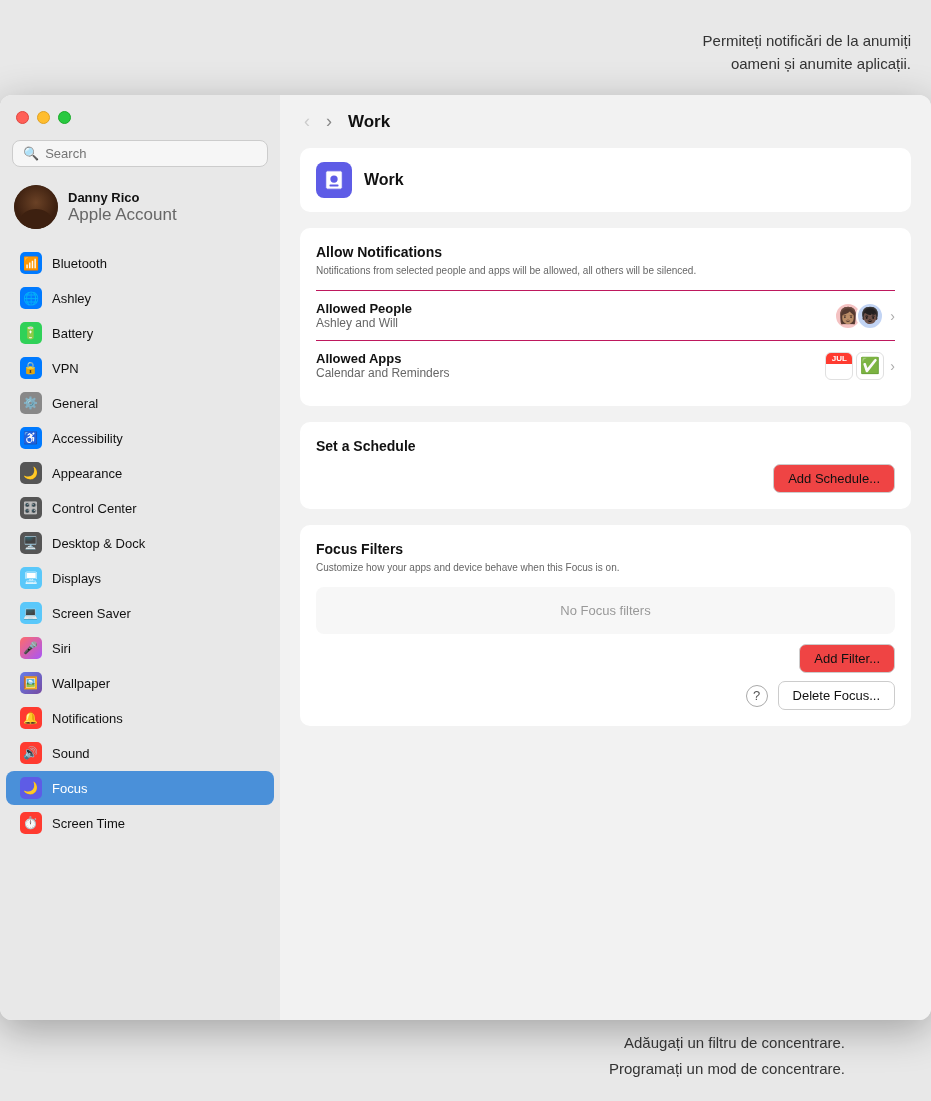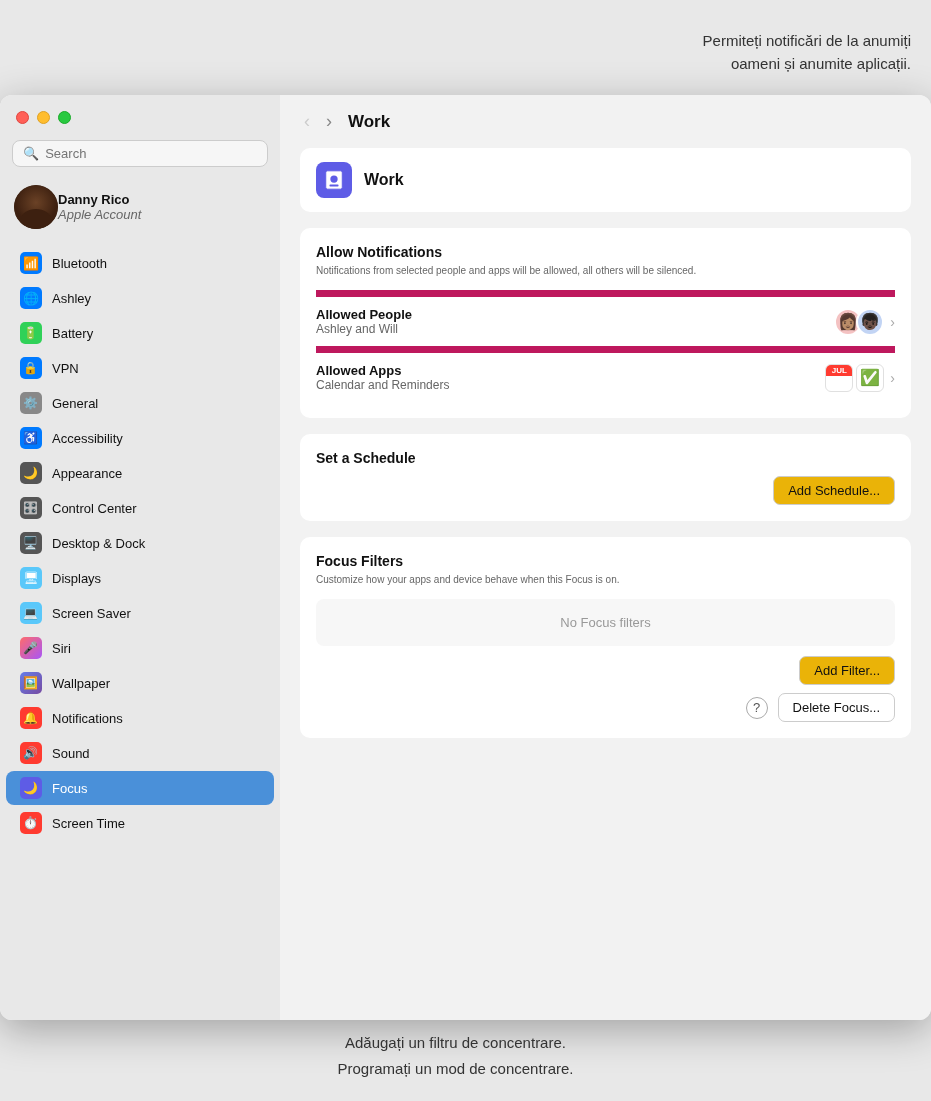--- a/index.html
+++ b/index.html
@@ -78,20 +78,21 @@
       width: 100%;
     }
     .search-icon-svg {
       color: #888;
       font-size: 13px;
     }
 
     .user-profile {
       display: flex;
       align-items: center;
+      gap: 10px;
       padding: 8px 14px 12px;
       cursor: pointer;
     }
     .avatar {
       width: 44px;
       height: 44px;
       border-radius: 50%;
       background: #4a3728;
       overflow: hidden;
       flex-shrink: 0;
@@ -117,23 +118,22 @@
       height: 20px;
       background: #3d2010;
       border-radius: 50% 50% 0 0;
     }
     .user-info .name {
       font-weight: 700;
       font-size: 13px;
       color: #111;
     }
     .user-info .sub {
-      font-size: 13px;
+      font-size: 17px;
       color: #666;
-      font-style: italic;
     }
 
     .sidebar-section {
       margin-top: 4px;
     }
 
     .sidebar-item {
       display: flex;
       align-items: center;
       gap: 10px;
@@ -263,21 +263,21 @@
       color: #666;
       line-height: 1.4;
       margin-bottom: 12px;
     }
 
     .list-row {
       display: flex;
       align-items: center;
       justify-content: space-between;
       padding: 10px 0;
-      border-top: 7px solid #be185d;
+      border-top: 1px solid #be185d;
       cursor: pointer;
     }
     .list-row:first-of-type { border-top: none; }
 
     .row-left .row-title {
       font-size: 13px;
       font-weight: 600;
       color: #111;
     }
     .row-left .row-sub {
@@ -335,21 +335,21 @@
       line-height: 1.2;
     }
 
     .chevron-right {
       color: #aaa;
       font-size: 14px;
     }
 
     
     .btn-outline {
-      background: #eab308;
+      background: #ef4444;
       border: 1px solid #ccc;
       border-radius: 7px;
       padding: 6px 14px;
       font-size: 13px;
       cursor: pointer;
       color: #111;
     }
 
     .btn-row {
       display: flex;
@@ -392,21 +392,21 @@
       border: 1px solid #ccc;
       border-radius: 7px;
       padding: 6px 14px;
       font-size: 13px;
       cursor: pointer;
       color: #111;
     }
 
     .annotation-bottom {
       width: 799px;
-      text-align: center;
+      text-align: right;
       font-size: 15px;
       color: #333;
       line-height: 1.7;
       padding: 10px 20px 0 0;
     }
   </style>
 </head>
 <body>
 
 <div class="annotation-top" style="white-space: pre-line;">Permiteți notificări de la anumiți

